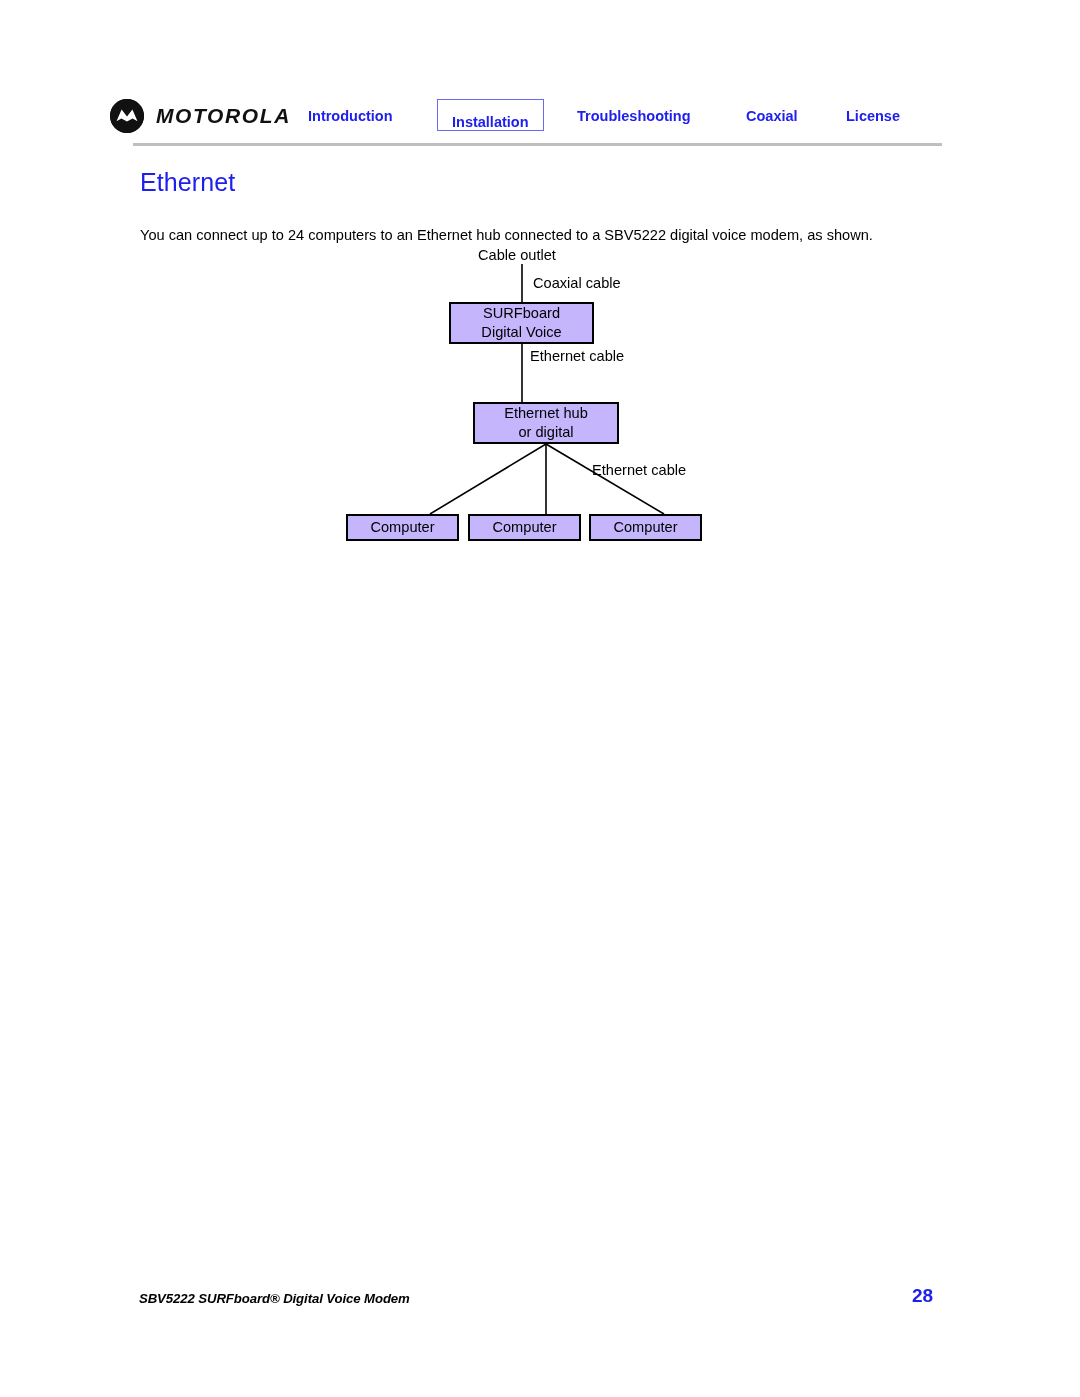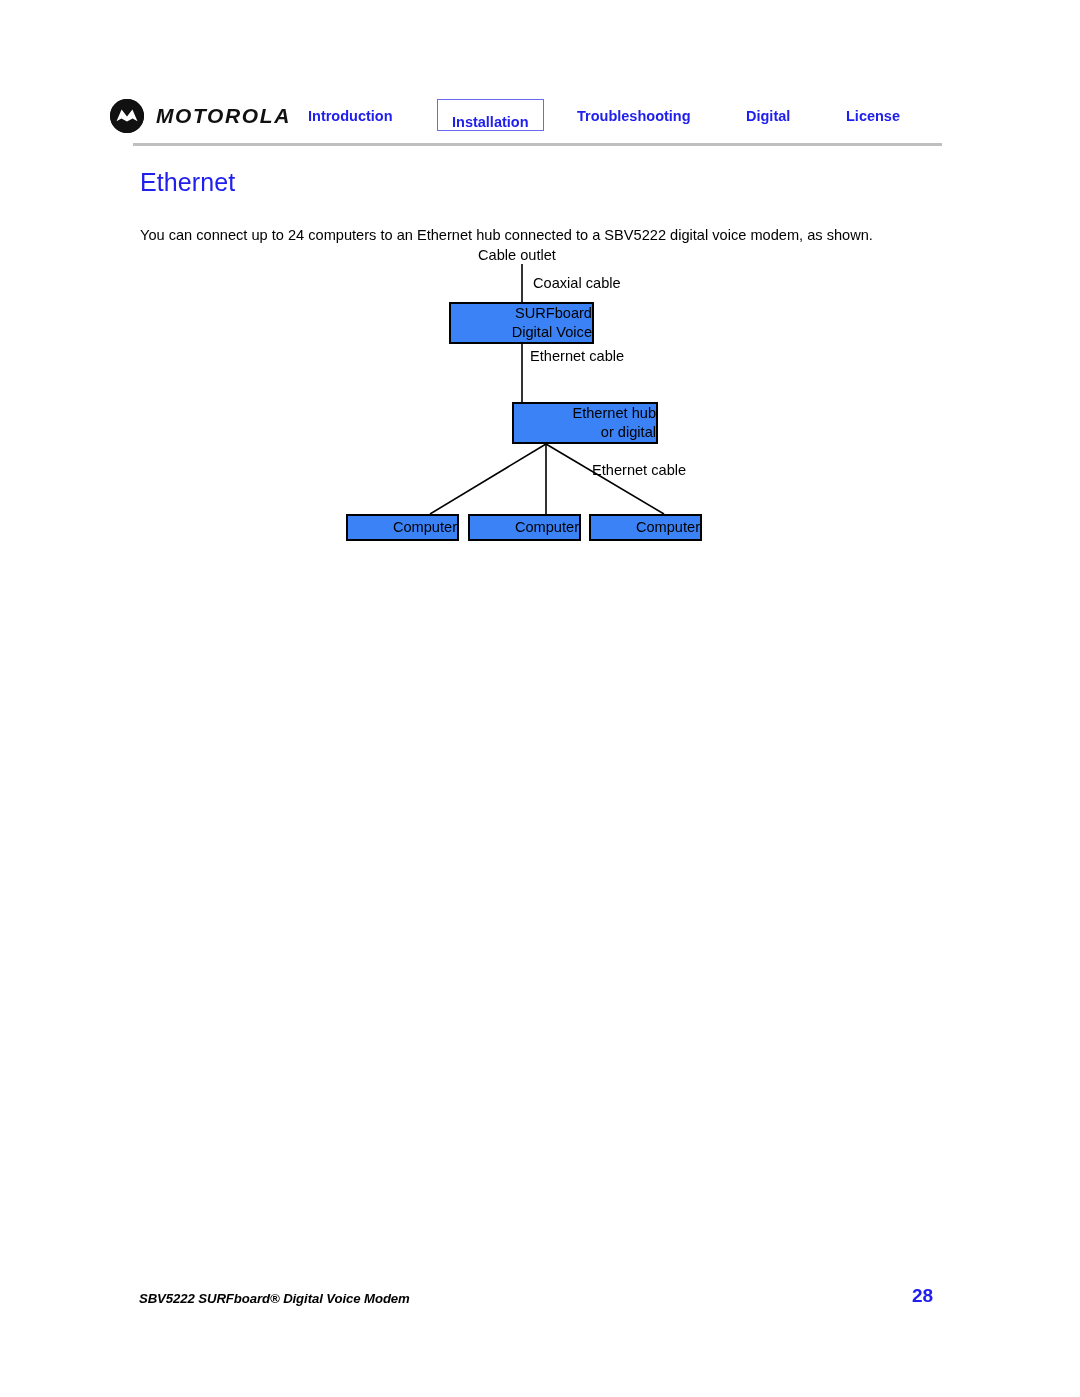--- a/index.html
+++ b/index.html
@@ -128,41 +128,41 @@
   .dg-label {
     position: absolute;
     font-size: 14.6px;
     line-height: 17px;
     color: #000000;
     white-space: nowrap;
   }
   .dg-box {
     position: absolute;
     border: 2px solid #000000;
-    background: #3b82f6;
+    background: #c4b5fd;
     box-sizing: border-box;
     display: flex;
     flex-direction: column;
-    align-items: flex-end;
+    align-items: center;
     justify-content: center;
     font-size: 14.6px;
     line-height: 19px;
     color: #000000;
     white-space: nowrap;
   }
 
   
   #lbl-cable-outlet  { left: 478px; top: 11px; }
   #lbl-coaxial-cable { left: 533px; top: 39px; }
   #lbl-ethernet-cable-top { left: 530px; top: 112px; }
   #lbl-ethernet-cable-bottom { left: 592px; top: 226px; }
 
   
   #box-surfboard { left: 449px; top: 66px; width: 145px; height: 42px; }
-  #box-hub       { left: 473px; top: 166px; width: 146px; height: 42px; margin-left: 39px; }
+  #box-hub       { left: 473px; top: 166px; width: 146px; height: 42px; }
   #box-computer-0{ left: 346px; top: 278px; width: 113px; height: 27px; }
   #box-computer-1{ left: 468px; top: 278px; width: 113px; height: 27px; }
   #box-computer-2{ left: 589px; top: 278px; width: 113px; height: 27px; }
 
   
   #footer {
     position: absolute;
     left: 0;
     top: 1283px;
     width: 1080px;
@@ -199,21 +199,21 @@
         <path d="M6.5 22.2 L11.6 10.6 L17 17.4 L22.4 10.6 L27.5 22.2 L22.6 19.6 L17 22.6 L11.4 19.6 Z" fill="#ffffff"></path>
       </svg>
     </div>
     <div id="logo-word">MOTOROLA</div>
   </div>
 
   <div id="nav">
     <div class="nav-item" id="nav-introduction">Introduction</div>
     <div class="nav-item boxed" id="nav-installation">Installation</div>
     <div class="nav-item" id="nav-troubleshooting">Troubleshooting</div>
-    <div class="nav-item" id="nav-glossary">Digital</div>
+    <div class="nav-item" id="nav-glossary">Coaxial</div>
     <div class="nav-item" id="nav-license">License</div>
   </div>
 
   <div id="header-rule"></div>
 </div>
 
 <h1 id="page-title">Ethernet</h1>
 
 <p id="intro-paragraph">You can connect up to 24 computers to an Ethernet hub connected to a SBV5222 digital voice modem, as shown.</p>
 

